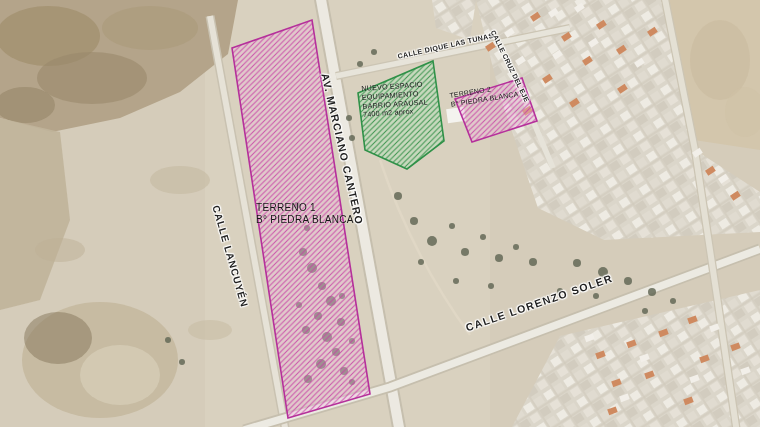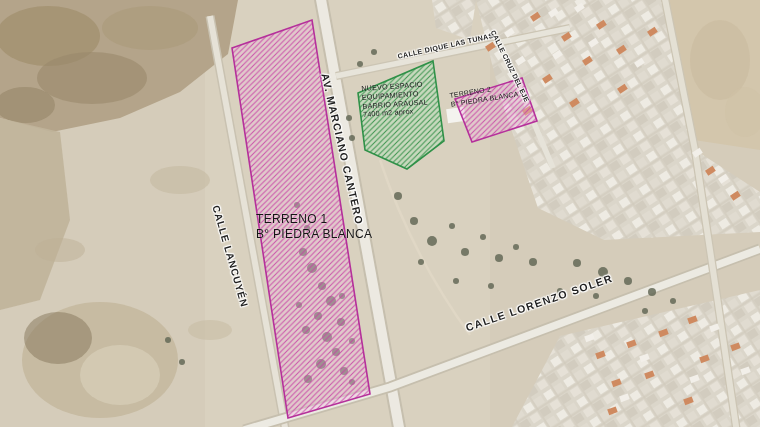--- a/index.html
+++ b/index.html
@@ -18,21 +18,21 @@
   .parcel-lbl{
     color:#161616;line-height:1.22;
     text-shadow:0 0 2px rgba(255,255,255,.55);
   }
   .parcel-lbl span{display:block;}
   .marciano{left:331px;top:72px;font-size:10.5px;letter-spacing:1.2px;transform:rotate(77deg);}
   .lancuyen{left:221px;top:204px;font-size:10px;letter-spacing:1px;transform:rotate(74deg);}
   .dique{left:397px;top:53px;font-size:7px;letter-spacing:.4px;transform:rotate(-12.5deg);}
   .cruz{left:496px;top:29px;font-size:6.8px;letter-spacing:.3px;transform:rotate(64deg);}
   .lorenzo{left:464px;top:322px;font-size:10.5px;letter-spacing:1.4px;transform:rotate(-19deg);}
-  .t1{left:256px;top:212px;font-size:12px;letter-spacing:.3px;}
+  .t1{left:256px;top:202px;font-size:10px;letter-spacing:.3px;}
   .t2{left:449px;top:92px;font-size:7px;letter-spacing:.2px;transform:rotate(-9deg);}
   .ne{left:361px;top:85px;font-size:7.2px;letter-spacing:.2px;transform:rotate(-4deg);}
 </style>
 </head>
 <body>
 
 <div id="stage">
   <svg width="760" height="427" viewBox="0 0 760 427">
     <defs>
       <pattern id="urb" width="24" height="24" patternUnits="userSpaceOnUse" patternTransform="rotate(-33)">

